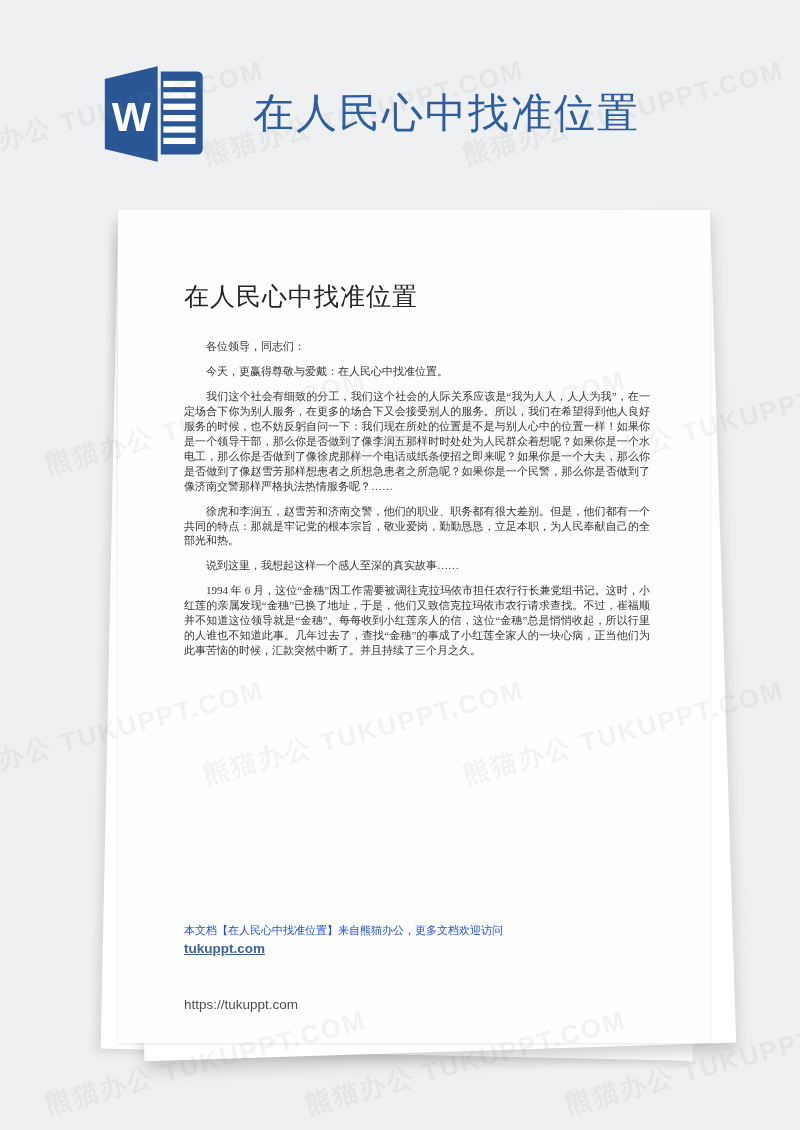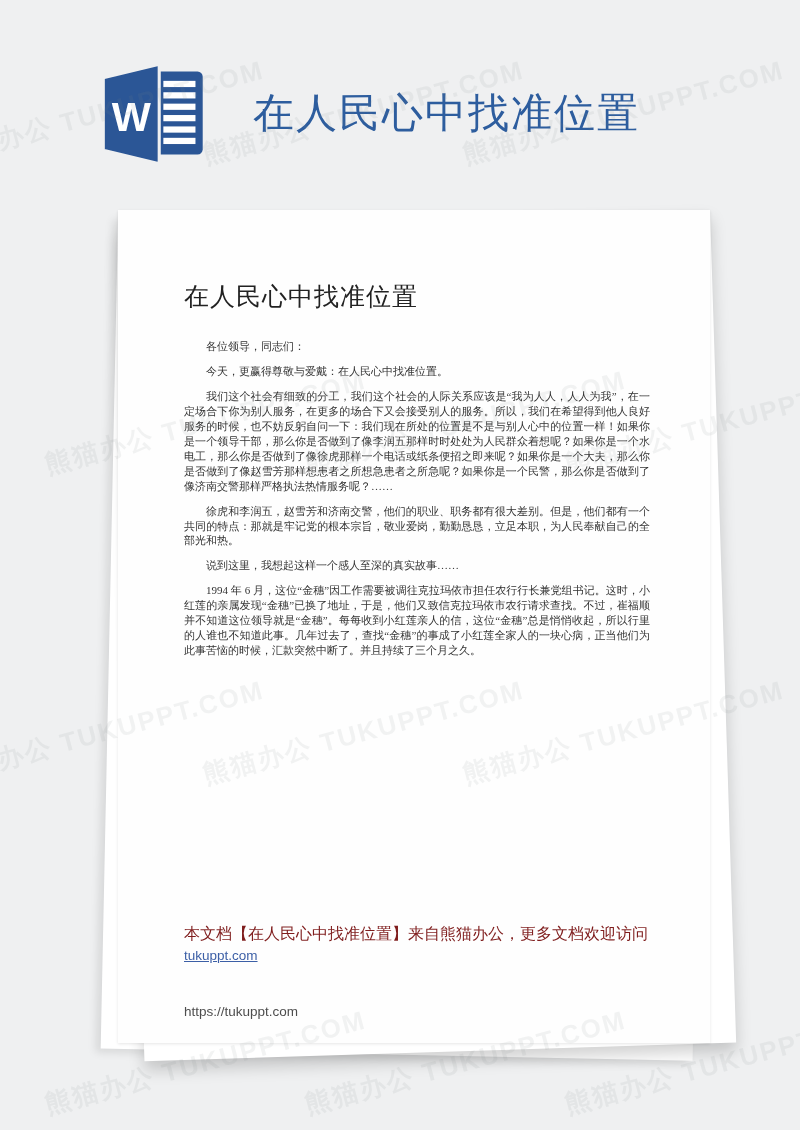--- a/index.html
+++ b/index.html
@@ -46,25 +46,25 @@
     font-size:25px;font-weight:400;color:#222;
     margin:0 0 26px 0;letter-spacing:1px;
   }
   .doc-body{height:560px;overflow:hidden;}
   .doc-body p{
     margin:0 0 10px 0;
     font-size:11px;line-height:1.36;
     text-align:justify;text-indent:2em;
   }
   .doc-footer{position:absolute;left:66px;top:712px;width:480px;}
-  .footer-note{font-size:16px;line-height:1.5;color:#7f1d1d;margin:0;}
+  .footer-note{font-size:11px;line-height:1.5;color:#1d4ed8;margin:0;}
   .footer-link{
     display:inline-block;margin-top:2px;
     font-family:"Liberation Sans","DejaVu Sans",sans-serif;
-    font-size:13.5px;color:#3c5fa6;text-decoration:underline;
+    font-size:13.5px;color:#3c5fa6;text-decoration:underline;font-weight:bold;
   }
   .footer-url{
     margin-top:40px;
     font-family:"Liberation Sans","DejaVu Sans",sans-serif;
     font-size:13.5px;color:#4d4d4d;
   }
 
   
   .wm{
     position:absolute;z-index:30;

